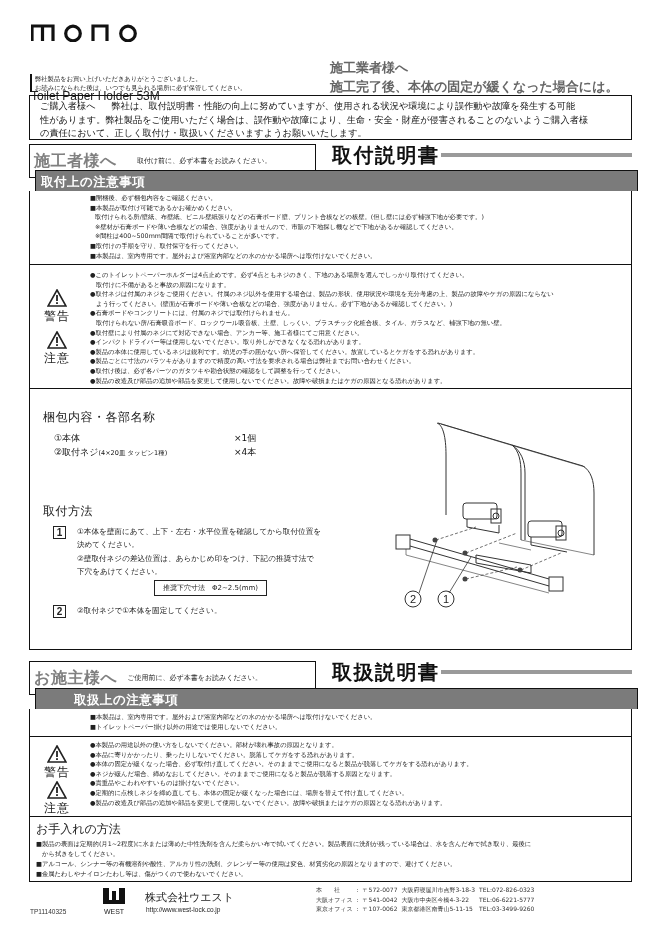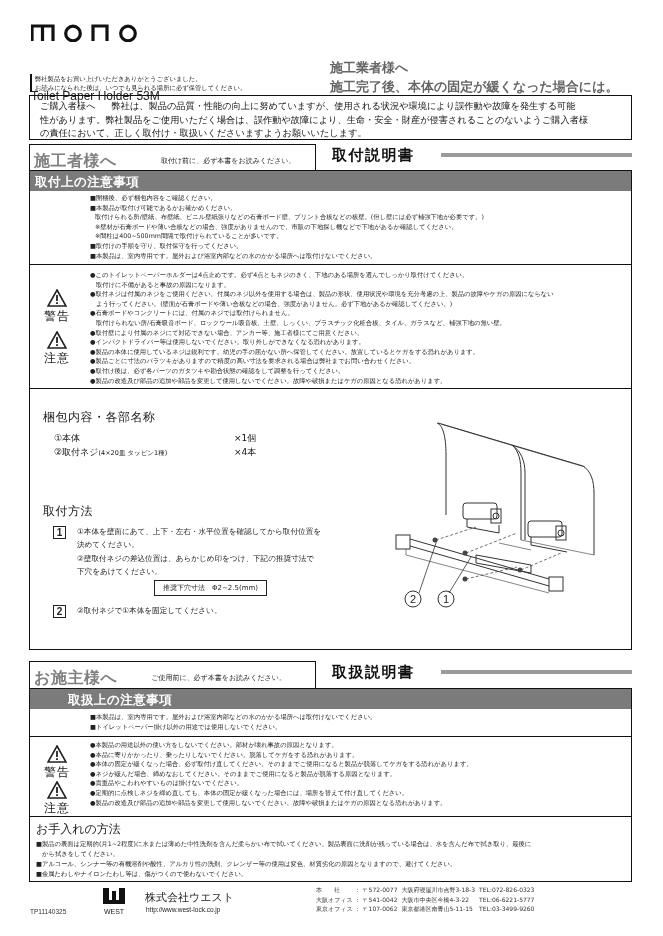--- a/index.html
+++ b/index.html
@@ -13,28 +13,28 @@
   .model { left: 31px; top: 53px; font-family: "Liberation Sans", sans-serif; font-size: 12px; color: #222; margin-top: 36px; }
   .thanks { left: 30px; top: 74px; border-left: 2px solid #111; padding-left: 3px; font-size: 6.3px; line-height: 9px; color: #222; white-space: nowrap; }
   .installer-note { left: 330px; top: 58px; font-size: 13px; font-weight: bold; color: #666; line-height: 19px; white-space: nowrap; }
 
   
   .purchaser { left: 29px; top: 95px; width: 603px; height: 45px; border: 1.5px solid #111; padding: 3px 10px; font-size: 9.2px; line-height: 13.5px; color: #111; }
   .purchaser .lead { margin-right: 16px; }
 
   
   .sec-head { left: 29px; width: 603px; height: 22px; }
-  .sec-label-box { position: absolute; left: 0; top: 0; height: 22px; border: 1.5px solid #111; display: flex; align-items: center; padding: 16px 4px; white-space: nowrap; gap: 24px; }
+  .sec-label-box { position: absolute; left: 0; top: 0; height: 22px; border: 1.5px solid #111; display: flex; align-items: center; padding: 16px 4px; white-space: nowrap; }
   .sec-label { font-size: 16px; font-weight: bold; color: #808080; margin-right: 20px; letter-spacing: 0.5px; }
   .sec-sub { font-size: 7px; color: #222; }
-  .sec-title { position: absolute; top: 0; font-size: 15px; font-weight: bold; color: #111; letter-spacing: 1.5px; white-space: nowrap; line-height: 22px; }
+  .sec-title { position: absolute; top: 0; font-size: 20px; font-weight: bold; color: #111; letter-spacing: 1.5px; white-space: nowrap; line-height: 22px; }
   .sec-rule { position: absolute; top: 9px; right: 0; height: 4px; background: #9a9a9a; }
 
   
-  .band { left: 29px; width: 603px; height: 21px; background: #7b7b7b; color: #fff; font-size: 12.5px; font-weight: bold; padding-left: 5px; line-height: 21px; letter-spacing: 0.5px; }
+  .band { left: 35px; width: 603px; height: 21px; background: #7b7b7b; color: #fff; font-size: 12.5px; font-weight: bold; padding-left: 5px; line-height: 21px; letter-spacing: 0.5px; }
 
   
   .box { left: 29px; width: 603px; border-left: 1.5px solid #111; border-right: 1.5px solid #111; border-bottom: 1.5px solid #111; }
   .bul { position: absolute; left: 60px; font-size: 6.3px; line-height: 9.6px; color: #222; white-space: nowrap; }
   .bul div.ind { padding-left: 5px; }
   .warn-list { position: absolute; left: 60px; font-size: 6.3px; line-height: 9.6px; color: #222; white-space: nowrap; }
   .warn-list .ind { padding-left: 6px; }
 
   .sign { position: absolute; left: 12px; width: 30px; text-align: center; }
   .sign svg { display: block; margin: 0 auto; }
@@ -80,21 +80,21 @@
 <div class="abs thanks">
   <div>弊社製品をお買い上げいただきありがとうございました。</div>
   <div>お読みになられた後は、いつでも見られる場所に必ず保管してください。</div>
 </div>
 <div class="abs installer-note">
   <div>施工業者様へ</div>
   <div>施工完了後、本体の固定が緩くなった場合には。</div>
 </div>
 
 <div class="abs purchaser">
-  <div><span class="lead">ご購入者様へ</span><span>弊社は、製品の品質・性能の向上に努めていますが、使用される状況や環境により誤作動や故障を発生する可能</span></div>
+  <div><span class="lead">ご購入者様へ</span><span>弊社は、取付説明書・性能の向上に努めていますが、使用される状況や環境により誤作動や故障を発生する可能</span></div>
   <div>性があります。弊社製品をご使用いただく場合は、誤作動や故障により、生命・安全・財産が侵害されることのないようご購入者様</div>
   <div>の責任において、正しく取付け・取扱いくださいますようお願いいたします。</div>
 </div>
 
 <div class="abs sec-head" style="top:144px;">
   <div class="sec-label-box" style="width:287px;">
     <span class="sec-label">施工者様へ</span>
     <span class="sec-sub">取付け前に、必ず本書をお読みください。</span>
   </div>
   <div class="sec-title" style="left:303px;">取付説明書</div>

